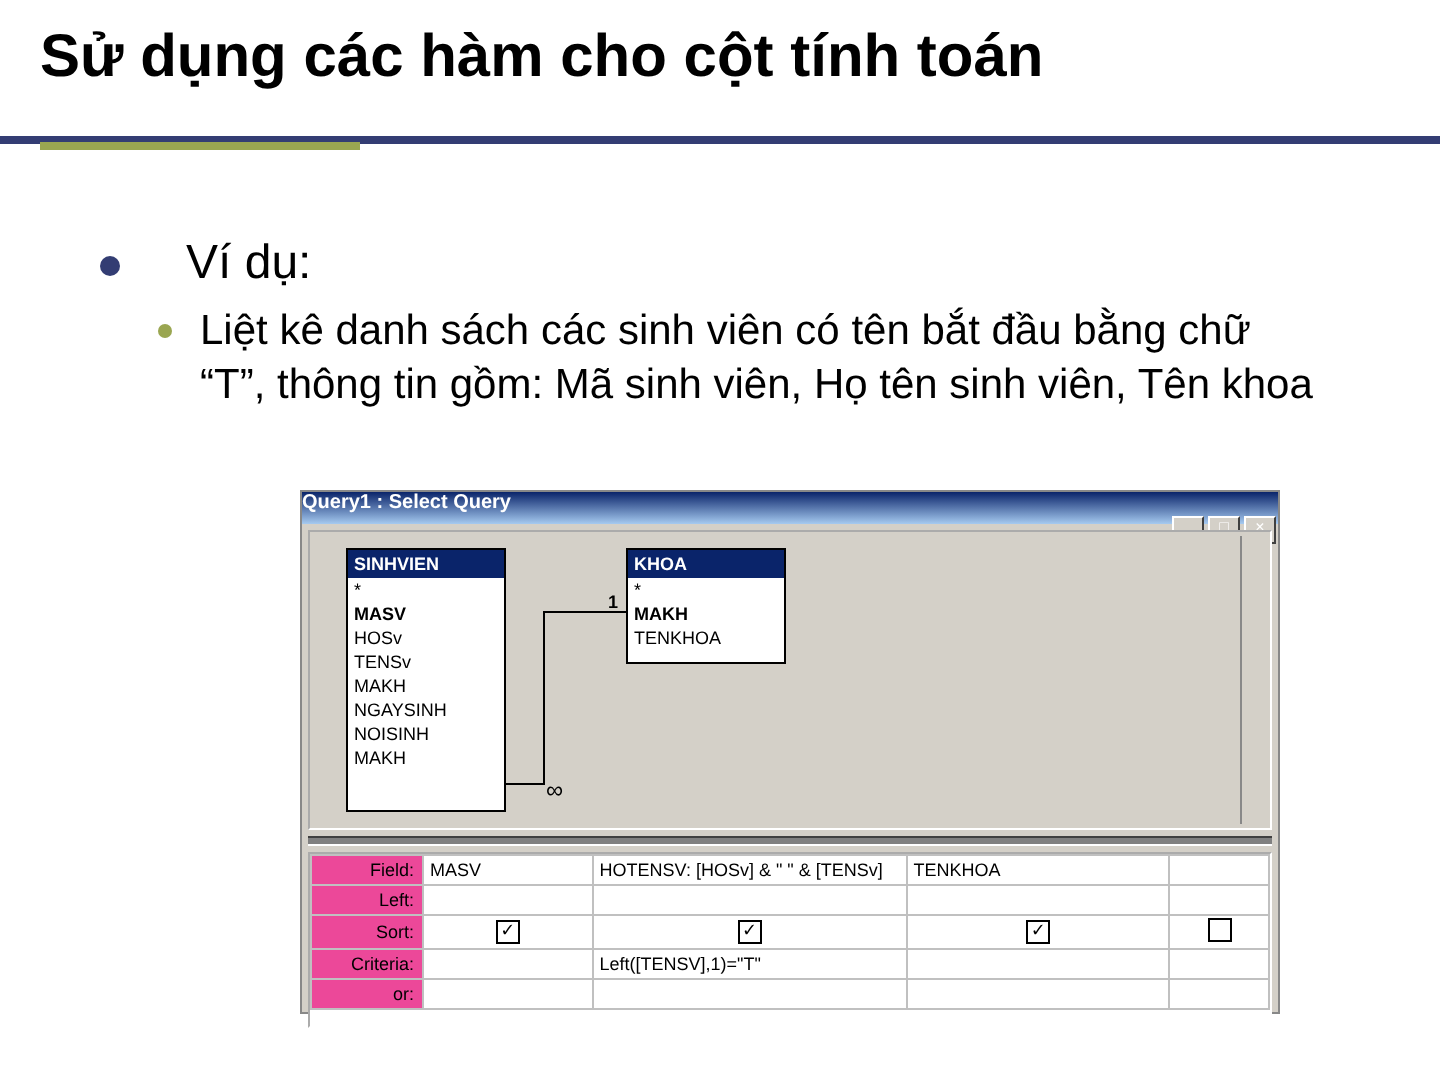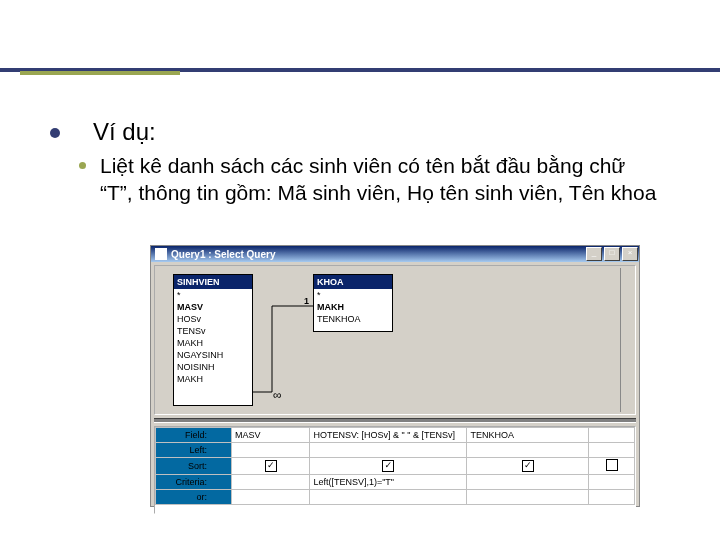--- a/index.html
+++ b/index.html
@@ -7,45 +7,46 @@
   .title{position:absolute;left:20px;top:12px;font-size:30px;font-weight:bold;}
   .rule{position:absolute;left:0;top:68px;width:720px;height:4px;background:#333d73;}
   .rule::after{content:"";display:block;position:absolute;left:20px;top:3px;width:160px;height:4px;background:#9aa651;}
   .b1{position:absolute;left:50px;top:118px;display:flex;align-items:flex-start;}
   .dot{width:10px;height:10px;border-radius:50%;background:#333d73;flex:none;margin-top:10px;margin-right:14px;}
   .dot.small{width:7px;height:7px;background:#9aa651;margin-top:10px;}
   .t1{font-size:24px;margin-left:19px;}
   .b2{position:absolute;left:79px;top:152px;width:580px;display:flex;align-items:flex-start;}
   .t2{font-size:21px;line-height:1.3;}
   .shot{position:absolute;left:150px;top:245px;width:488px;height:260px;background:#d4d0c8;border:1px solid #888;font-family:Tahoma,Arial,sans-serif;font-size:9px;color:#000;}
-  .wbar{height:16px;background:linear-gradient(#0a246a,#a6caf0);display:flex;align-items:center;color:#fff;}
+  .wbar{height:16px;background:linear-gradient(#0a246a,#a6caf0);display:flex;color:#fff;flex-direction:column;}
   .wicon{width:12px;height:12px;margin:0 4px;background:#fff;display:inline-block;}
   .wtitle{font-size:10px;font-weight:bold;}
   .wbtns{margin-left:auto;display:flex;}
   .wb{width:14px;height:12px;background:#d4d0c8;border:1px solid #fff;border-right-color:#404040;border-bottom-color:#404040;margin:1px;font-size:8px;line-height:10px;text-align:center;}
   .upper{position:relative;height:148px;border:1px inset #fff;margin:3px;background:#d4d0c8;overflow:hidden;}
   .tablebox{position:absolute;width:78px;background:#fff;border:1px solid #000;}
   .tbhdr{background:#0a246a;color:#fff;font-size:9px;font-weight:bold;padding:2px 3px;}
   .tbli{padding:1px 3px;font-size:9px;white-space:nowrap;overflow:hidden;}
   .bold{font-weight:bold;}
   .sb{position:absolute;right:2px;top:2px;bottom:2px;width:12px;background:#d4d0c8;border-left:1px solid #888;}
   .sep{height:3px;background:#808080;border-top:1px solid #404040;border-bottom:1px solid #fff;margin:0 3px;}
   .lower{position:relative;height:86px;border:1px inset #fff;margin:3px;background:#fff;}
   .grid{width:100%;border-collapse:collapse;font-size:9px;}
   .grid td,.grid th{border:1px solid #c0c0c0;padding:1px 3px;height:12px;text-align:left;font-weight:normal;background:#fff;white-space:nowrap;}
-  .grid .lab{background:#0369a1;text-align:right;padding-right:24px;width:48px;}
+  .grid .lab{background:#ec4899;text-align:right;padding-right:4px;width:48px;}
   .grid .wide{width:150px;}
   .chk{display:inline-block;width:10px;height:10px;border:1px solid #000;background:#fff;text-align:center;line-height:8px;font-size:9px;}
   .infty{position:absolute;font-size:12px;}
   svg.joinline{position:absolute;left:0;top:0;pointer-events:none;}
 </style>
 </head>
 <body>
 
 <div class="slide">
+  <div class="title">Sử dụng các hàm cho cột tính toán</div>
   <div class="rule"></div>
 
   <div class="b1">
     <div class="dot"></div>
     <div class="t1">Ví dụ:</div>
   </div>
 
   <div class="b2">
     <div class="dot small"></div>
     <div class="t2">Liệt kê danh sách các sinh viên có tên bắt đầu bằng chữ “T”, thông tin gồm: Mã sinh viên, Họ tên sinh viên, Tên khoa</div>

